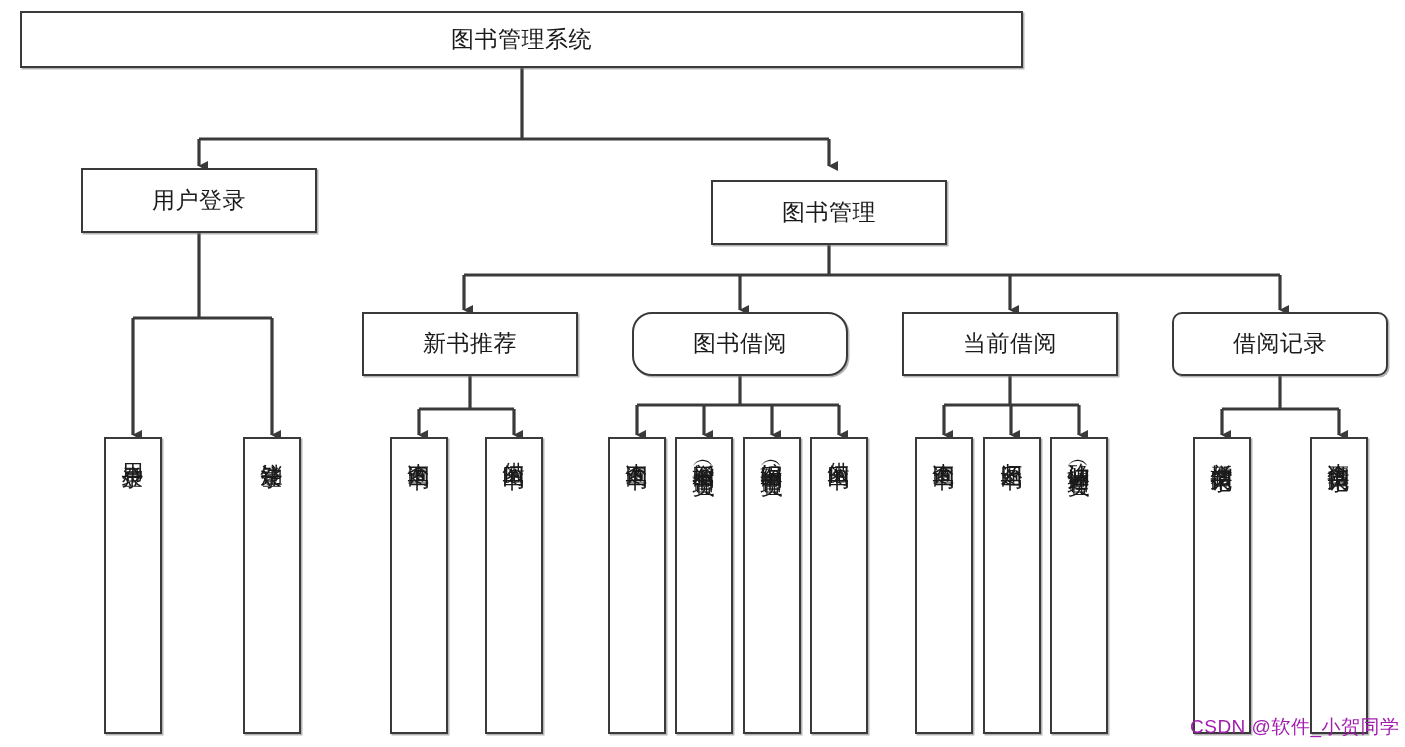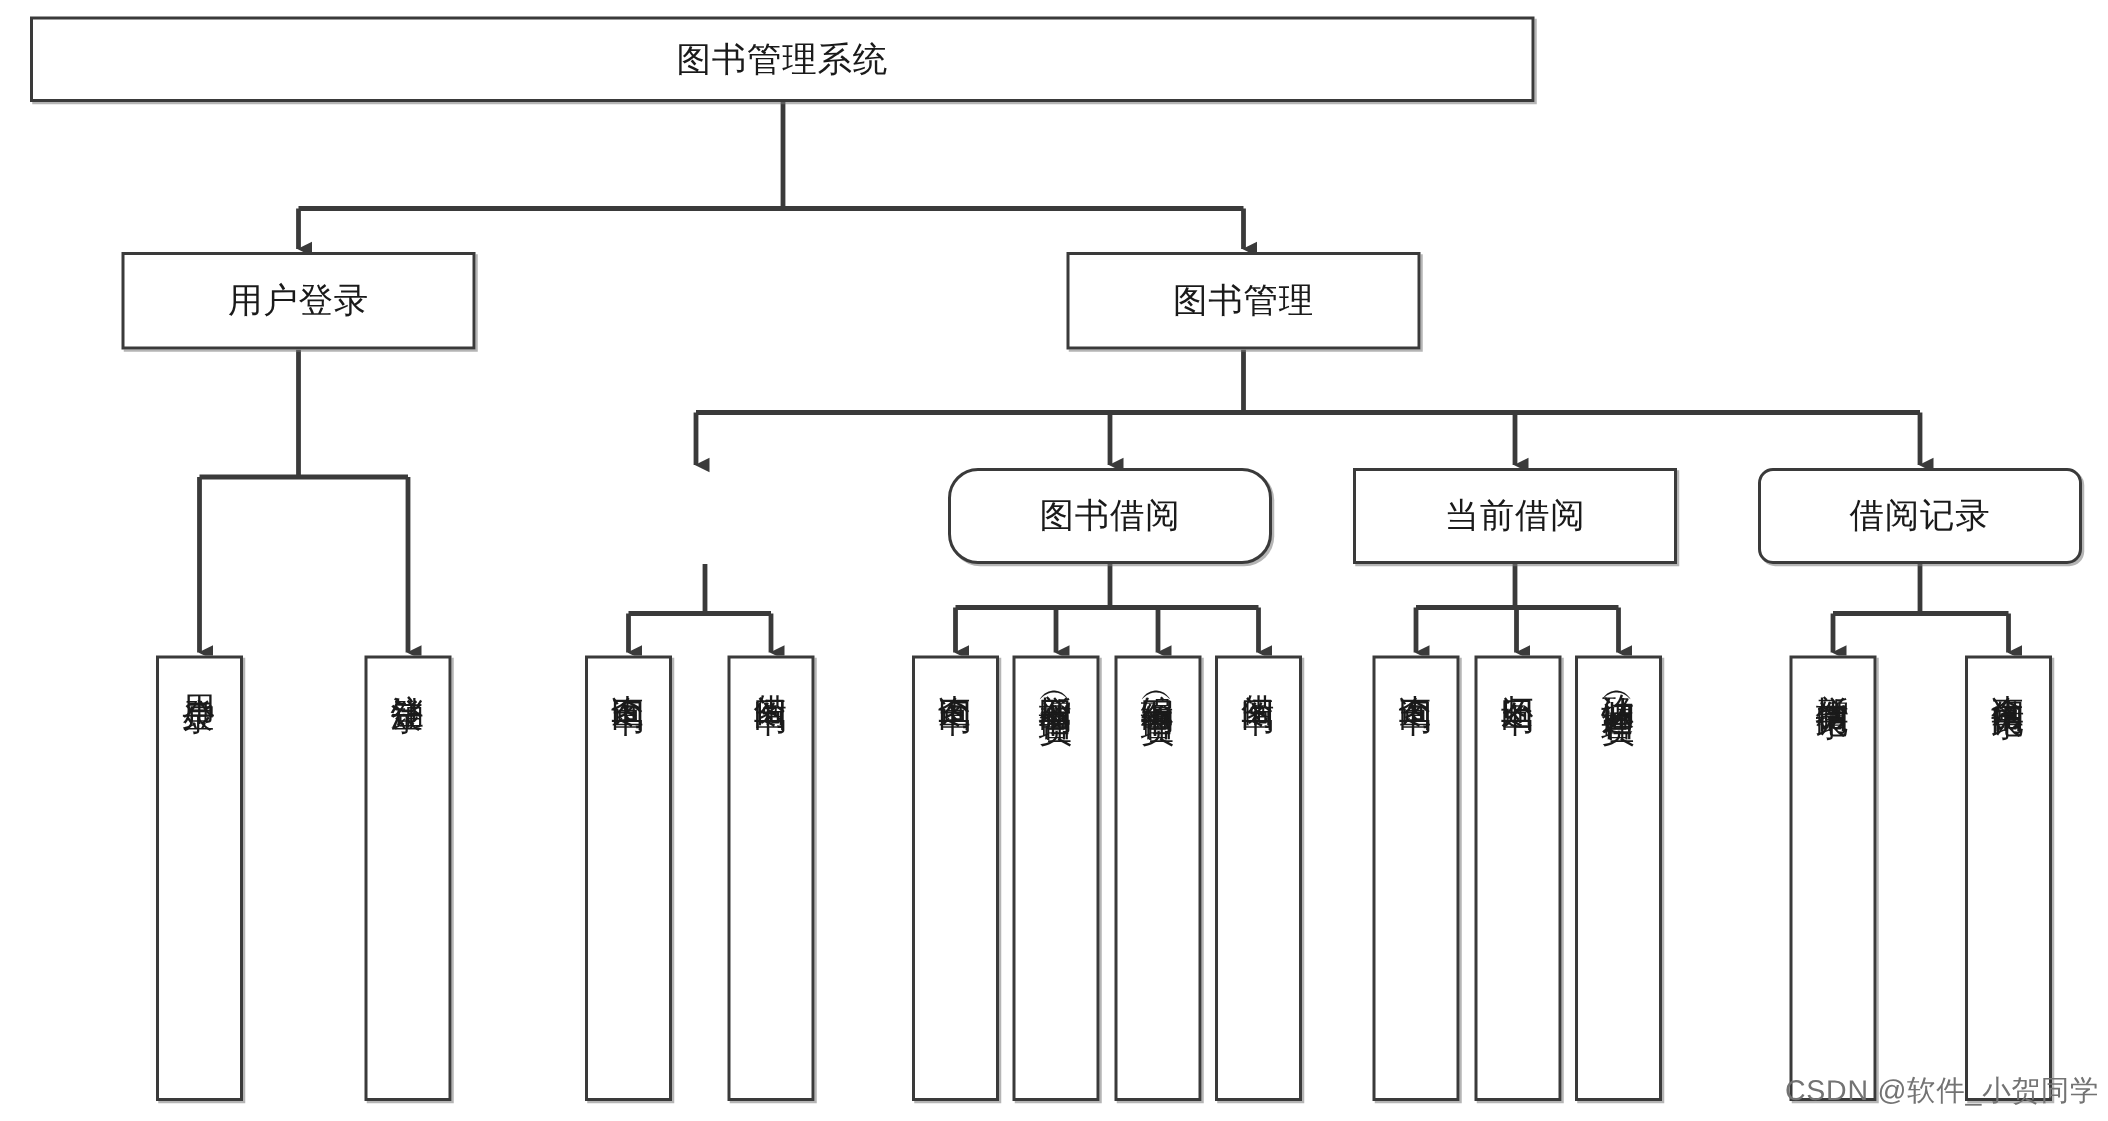--- a/index.html
+++ b/index.html
@@ -32,21 +32,21 @@
     writing-mode:vertical-rl;
     text-orientation:upright;
     font-size:22px;
     letter-spacing:2px;
     margin:0 auto;
     line-height:1.05;
   }
   .watermark{
     position:absolute;
     font-size:19px;
-    color:#737373;
+    color:#a21caf;
     letter-spacing:.5px;
     white-space:nowrap;
     user-select:none;
   }
 </style>
 </head>
 <body>
 
 <div id="diagram-root">
 
@@ -100,24 +100,27 @@
     </g>
   </svg>
 
   <div class="node horiz" style="left:20px;top:11px;width:1003px;height:57px;">
     <span class="label">图书管理系统</span>
   </div>
 
   <div class="node horiz" style="left:81px;top:168px;width:236px;height:65px;">
     <span class="label">用户登录</span>
   </div>
-  <div class="node horiz" style="left:711px;top:168px;width:236px;height:65px;">
+  <div class="node horiz" style="left:711px;top:180px;width:236px;height:65px;">
     <span class="label">图书管理</span>
   </div>
 
+  <div class="node horiz" style="left:362px;top:312px;width:216px;height:64px;">
+    <span class="label">新书推荐</span>
+  </div>
   <div class="node horiz" style="left:632px;top:312px;width:216px;height:64px;border-radius:20px;">
     <span class="label">图书借阅</span>
   </div>
   <div class="node horiz" style="left:902px;top:312px;width:216px;height:64px;">
     <span class="label">当前借阅</span>
   </div>
   <div class="node horiz" style="left:1172px;top:312px;width:216px;height:64px;border-radius:10px;">
     <span class="label">借阅记录</span>
   </div>
 

